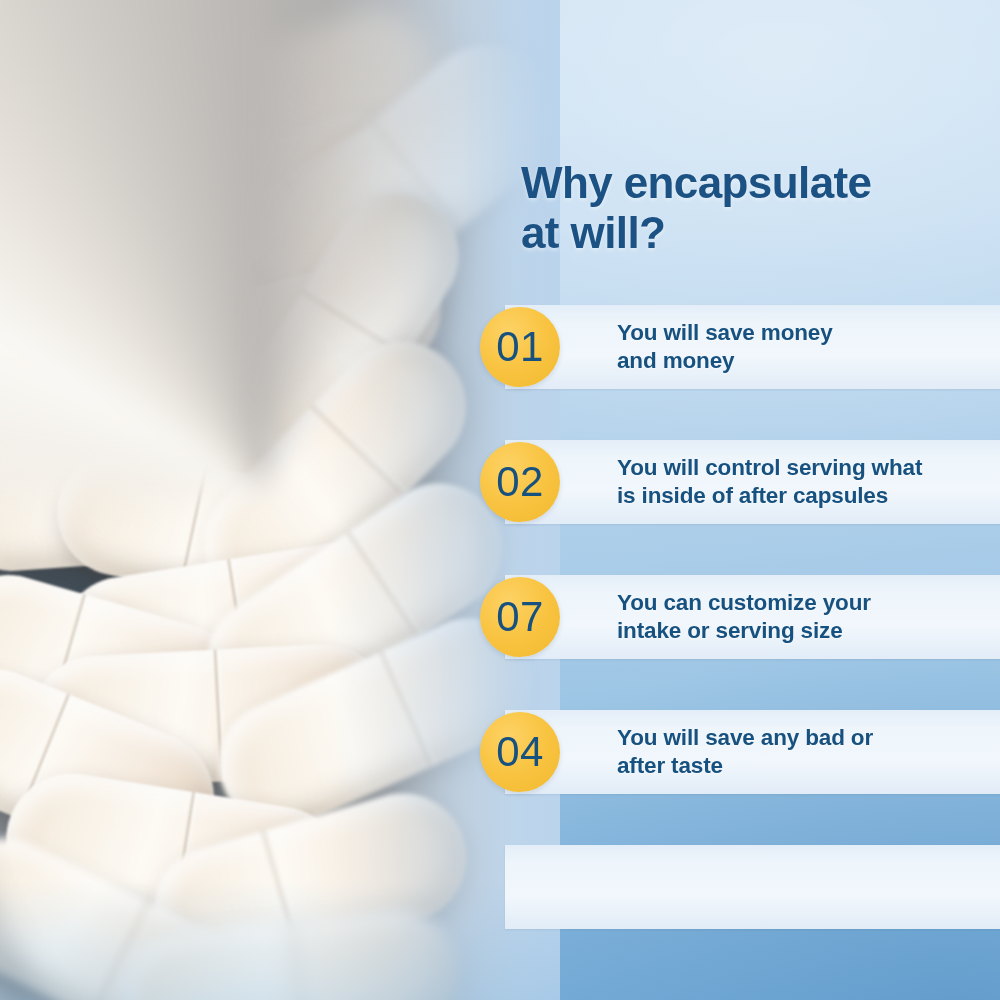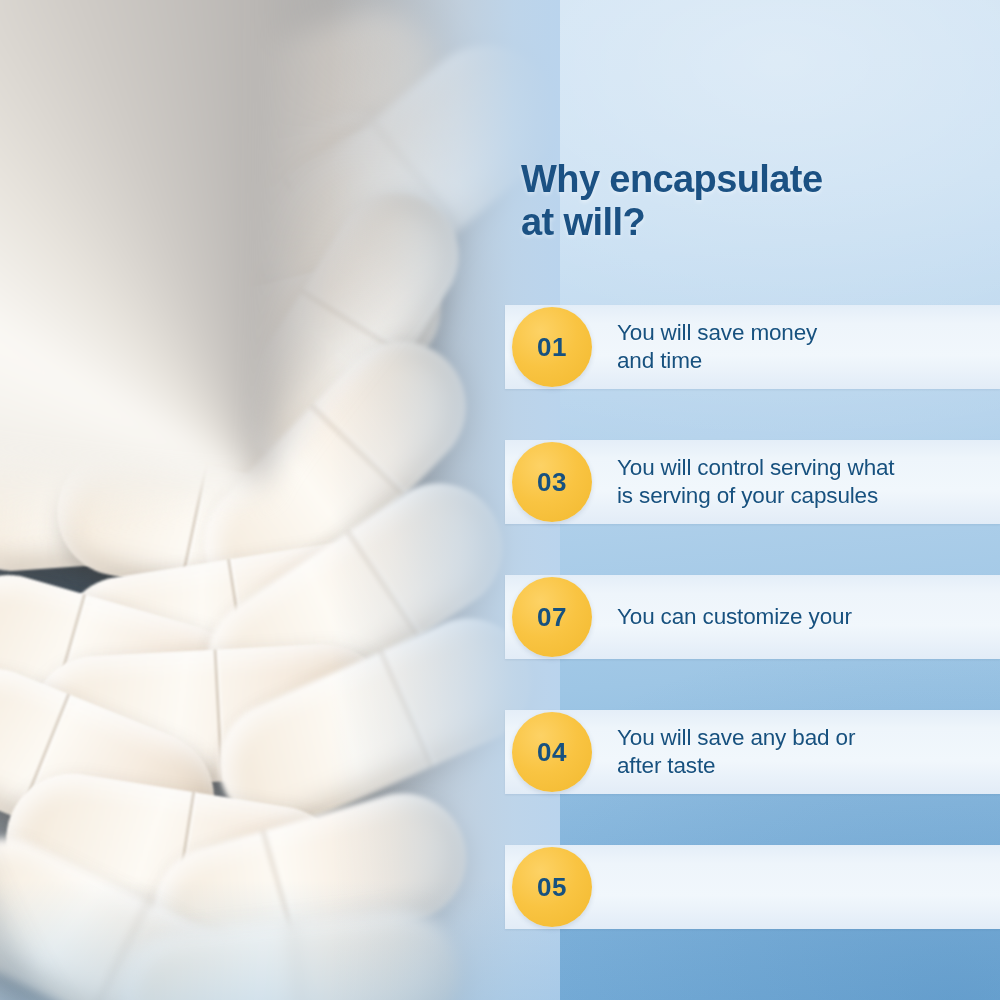--- a/index.html
+++ b/index.html
@@ -115,47 +115,47 @@
   .photo-fade-bottom{
     position:absolute;left:0;bottom:0;width:560px;height:120px;
     background:linear-gradient(to bottom, rgba(150,190,222,0) 0%, rgba(133,182,221,.35) 100%);
     pointer-events:none;
   }
 
   
   .title{
     position:absolute;left:521px;top:126px;width:470px;
     color:#1b5183;
-    font-size:38px;line-height:1.14;font-weight:700;
+    font-size:44px;line-height:1.14;font-weight:700;
     letter-spacing:-.6px;
     text-shadow:0 2px 4px rgba(255,255,255,.45);
     margin-top:32px;
   }
 
   .list{position:absolute;left:0;top:305px;width:1000px;}
 
   .row{
     position:relative;height:84px;margin-bottom:51px;
   }
   .row-bar{
     position:absolute;left:505px;top:0;right:0;height:84px;
     background:linear-gradient(to bottom,#e4eef8 0%,#eef5fb 22%,#f1f7fc 60%,#e2ecf7 100%);
     box-shadow:0 1px 2px rgba(40,80,120,.10);
   }
   .row-badge{
-    position:absolute;left:512px;top:2px;width:80px;height:80px;border-radius:50%;
+    position:absolute;left:480px;top:2px;width:80px;height:80px;border-radius:50%;
     background:radial-gradient(circle at 36% 30%, #fdd265 0%, #f9c442 48%, #f2b92f 100%);
     display:flex;align-items:center;justify-content:center;
-    color:#17517f;font-size:26px;font-weight:700;letter-spacing:.5px;
+    color:#17517f;font-size:42px;font-weight:400;letter-spacing:.5px;
     box-shadow:0 2px 5px rgba(60,90,120,.16);
   }
   .row-text{
     position:absolute;left:617px;top:50%;transform:translateY(-50%);
     width:368px;
-    color:#17517f;font-size:22.5px;line-height:1.24;font-weight:400;
+    color:#17517f;font-size:22.5px;line-height:1.24;font-weight:700;
     letter-spacing:-.15px;
     text-shadow:0 1px 2px rgba(255,255,255,.55);
   }
 </style>
 </head>
 <body>
 
 <div id="poster">
 
   <div class="bg-sheen"></div>
@@ -211,49 +211,49 @@
     <span>at will?</span>
   </h1>
 
   <div class="list">
 
     <div class="row">
       <div class="row-bar"></div>
       <div class="row-badge">01</div>
       <div class="row-text">
         <span>You will save money</span><br>
-        <span>and time</span>
-      </div>
-    </div>
-
-    <div class="row">
-      <div class="row-bar"></div>
-      <div class="row-badge">03</div>
+        <span>and money</span>
+      </div>
+    </div>
+
+    <div class="row">
+      <div class="row-bar"></div>
+      <div class="row-badge">02</div>
       <div class="row-text">
         <span>You will control serving what</span><br>
-        <span>is serving of your capsules</span>
+        <span>is inside of after capsules</span>
       </div>
     </div>
 
     <div class="row">
       <div class="row-bar"></div>
       <div class="row-badge">07</div>
       <div class="row-text">
         <span>You can customize your</span><br>
+        <span>intake or serving size</span>
       </div>
     </div>
 
     <div class="row">
       <div class="row-bar"></div>
       <div class="row-badge">04</div>
       <div class="row-text">
         <span>You will save any bad or</span><br>
         <span>after taste</span>
       </div>
     </div>
 
     <div class="row">
       <div class="row-bar"></div>
-      <div class="row-badge">05</div>
     </div>
 
   </div>
 </div>
 
 </body></html>

